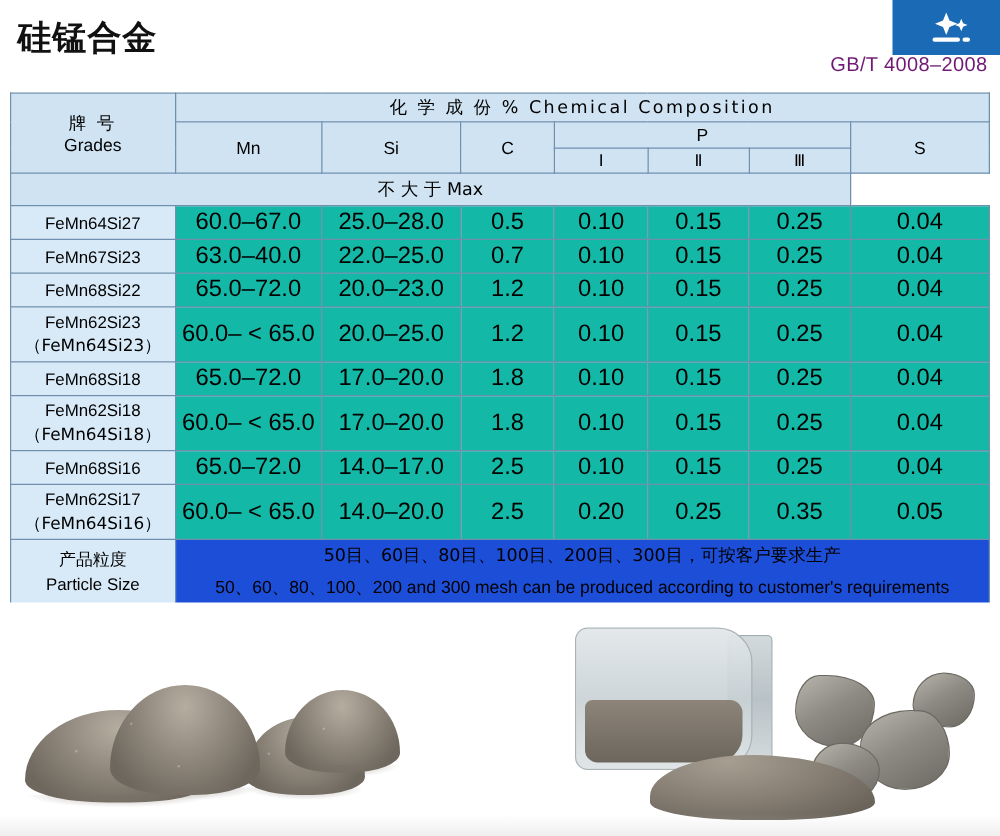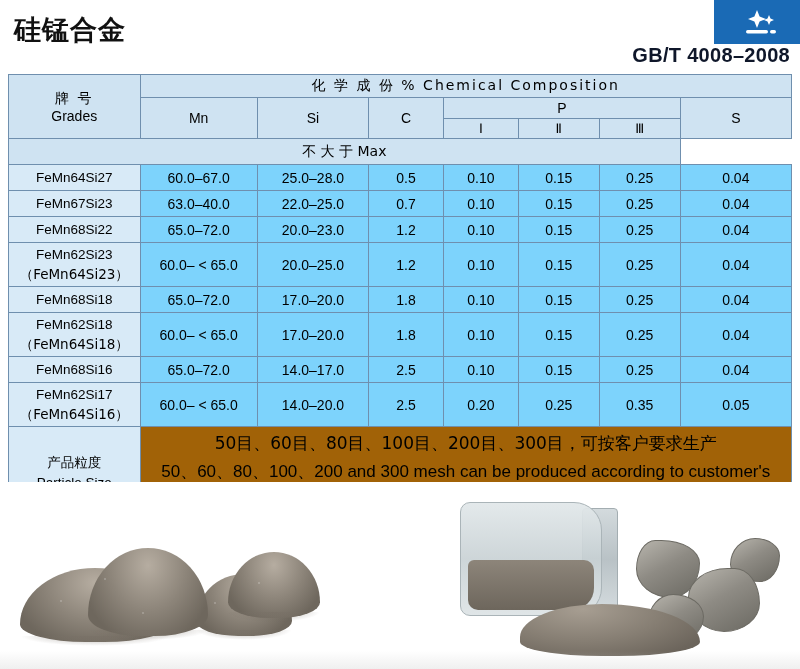--- a/index.html
+++ b/index.html
@@ -52,23 +52,23 @@
     background: #1a6ab5;
     display: flex;
     align-items: center;
     justify-content: center;
   }
   .logo-box svg { display: block; }
   .standard {
     position: absolute;
     right: 10px;
     top: 44px;
-    font-size: 20px;
-    font-weight: bold;
-    color: #0f172a;
+    font-size: 16px;
+    font-weight: normal;
+    color: #701a75;
     letter-spacing: 0.3px;
   }
 
   
   .table-wrap {
     padding: 14px 8px;
     box-sizing: border-box;
   }
   table.spec {
     border-collapse: collapse;
@@ -94,35 +94,35 @@
   }
   .grade-cell {
     background: #d8eaf7;
     font-size: 13.5px;
     text-align: center;
   }
   .grade-two-line {
     line-height: 1.45;
   }
   .data-cell {
-    background: #7dd3fc;
-    font-size: 14px;
+    background: #14b8a6;
+    font-size: 19px;
   }
   .row-h { height: 26px; }
   .row-h2 { height: 40px; }
   .cn { font-family: "DejaVu Sans", sans-serif; }
   .hdr .cn { letter-spacing: 2px; }
   .particle-label {
     background: #d8eaf7;
     font-size: 13.5px;
     line-height: 1.5;
   }
   .particle-value {
-    background: #a16207;
-    font-size: 17px;
+    background: #1d4ed8;
+    font-size: 14px;
     line-height: 1.7;
     text-align: center;
   }
   .maxrow {
     background: #cfe3f2;
     font-size: 14px;
   }
 
   
   .photos {

